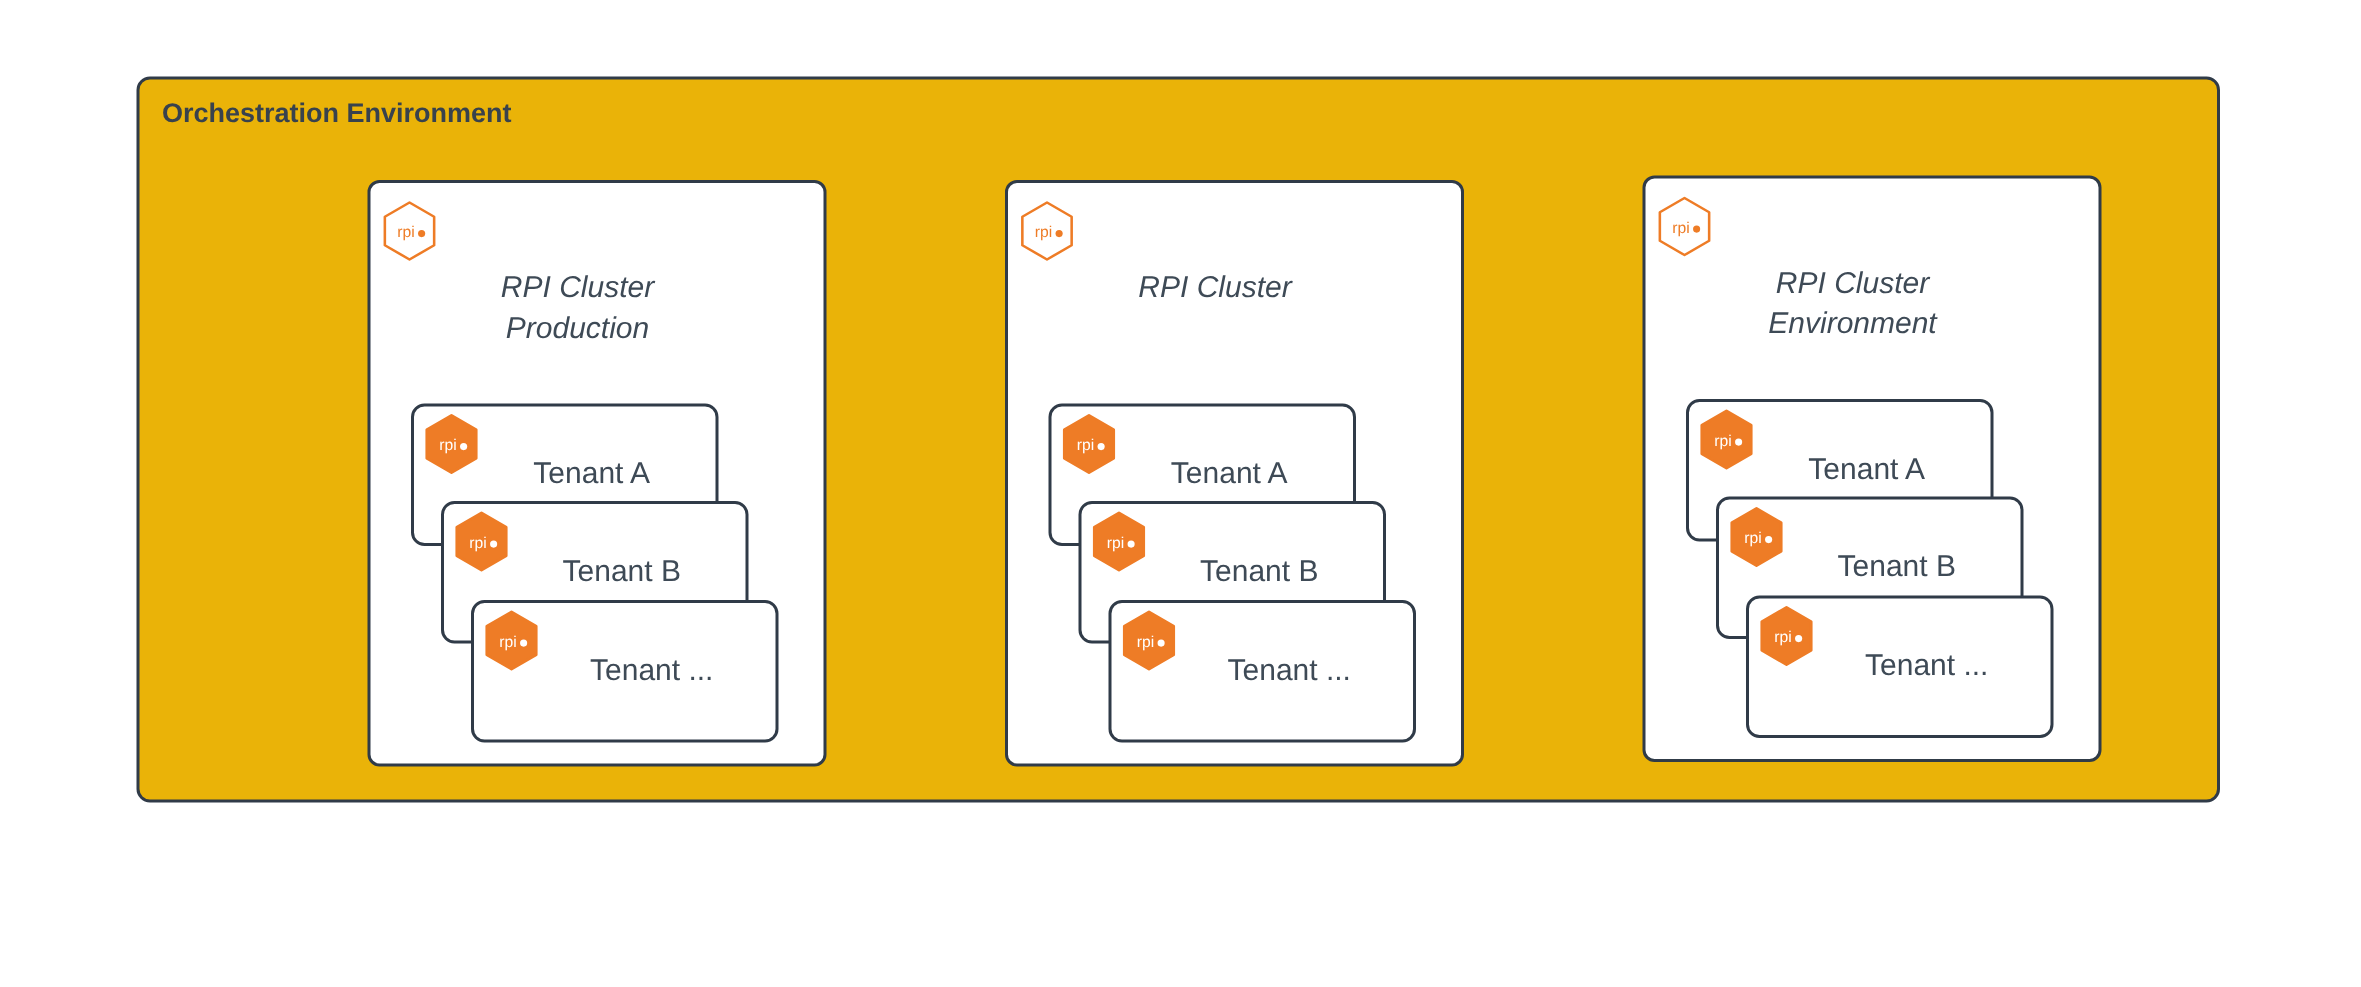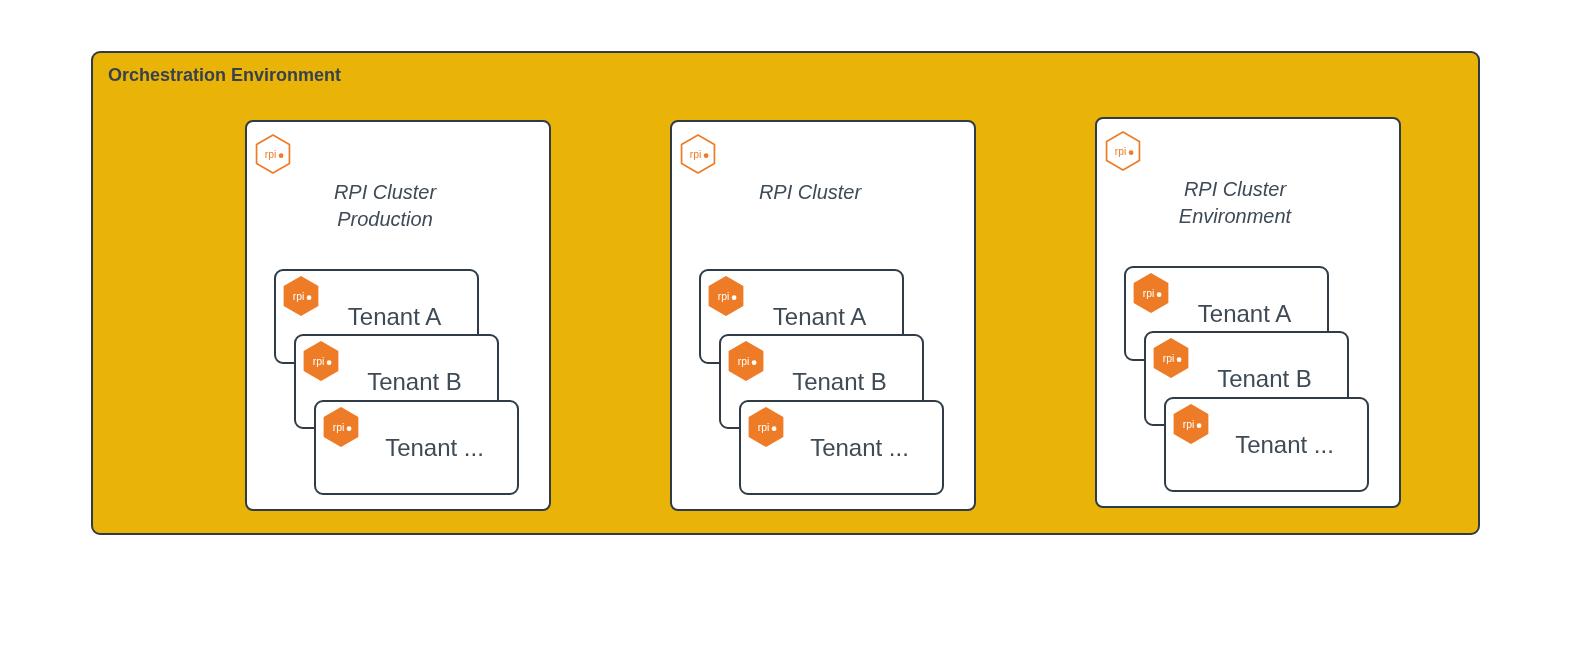--- a/index.html
+++ b/index.html
@@ -57,21 +57,21 @@
     border-radius: 9px;
     box-sizing: border-box;
     display: flex;
     align-items: center;
     justify-content: center;
   }
   .t0 { left: 27px; top: 147px; }
   .t1 { left: 47px; top: 212px; }
   .t2 { left: 67px; top: 278px; }
   .tenant-label {
-    font-size: 24px;
+    font-size: 20px;
     color: var(--text, #3e4a56);
     margin-left: 36px;
   }
   .hex { position: absolute; }
   .cluster-hex { left: 7px; top: 11px; width: 38px; height: 42px; }
   .tenant-hex  { left: 6px; top: 4px;  width: 38px; height: 42px; }
   .hex polygon { stroke-linejoin: round; }
   .hex-outline polygon { fill: #ffffff; stroke: var(--orange, #ee7c26); stroke-width: 1.8; }
   .hex-filled  polygon { fill: var(--orange, #ee7c26); stroke: var(--orange, #ee7c26); stroke-width: 2; }
   .hex text {

